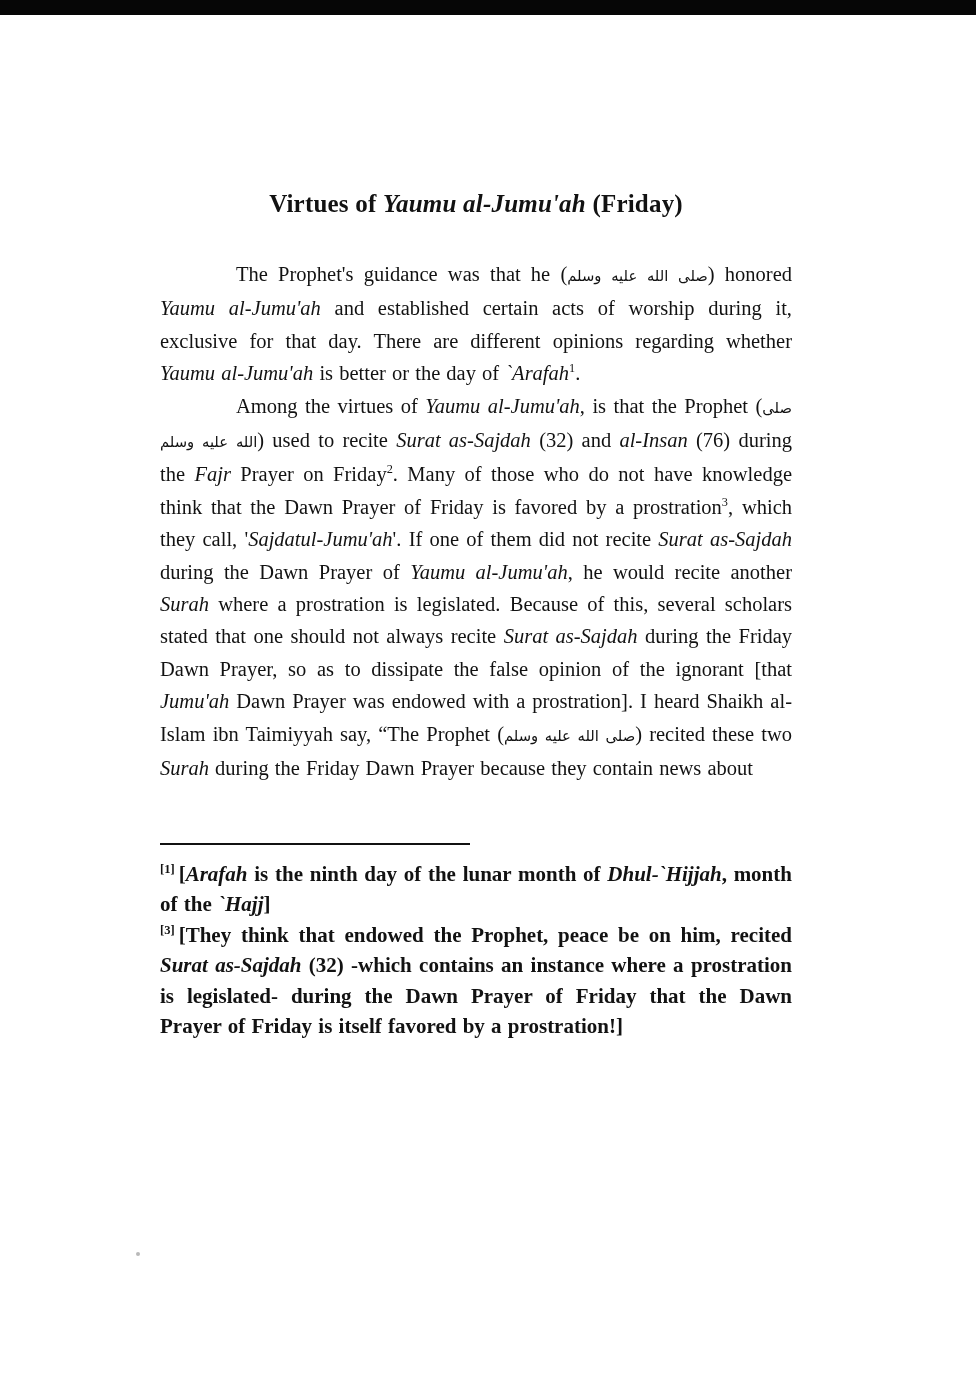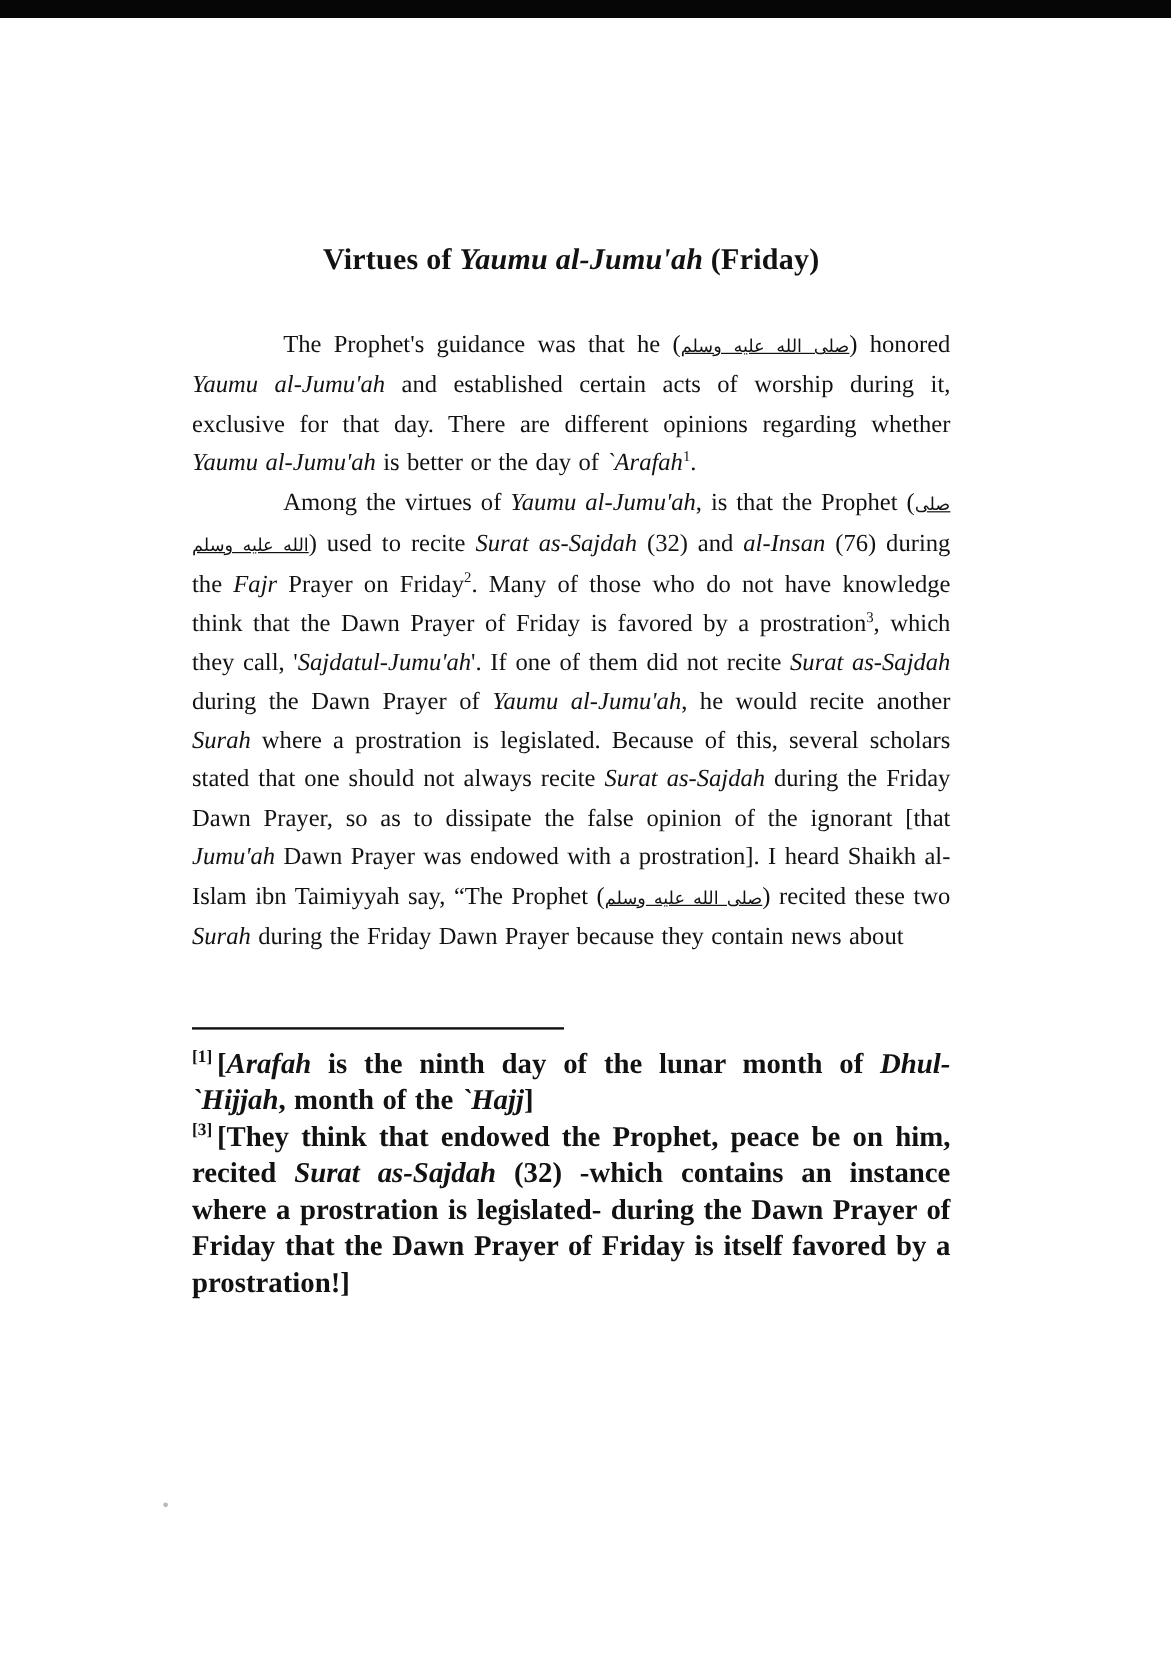--- a/index.html
+++ b/index.html
@@ -19,21 +19,21 @@
     position: absolute;
     top: 0;
     left: 0;
     width: 976px;
     height: 15px;
     background: #060606;
   }
   .page-content {
     position: absolute;
     left: 160px;
-    top: 203px;
+    top: 190px;
     width: 632px;
   }
   .title {
     font-size: 25px;
     font-weight: bold;
     text-align: center;
     margin: 0 0 40px 0;
     letter-spacing: 0.2px;
     white-space: nowrap;
   }
@@ -51,30 +51,29 @@
   .seg-sup {
     vertical-align: super;
     font-size: 0.60em;
     line-height: 0;
   }
   .seg-ar {
     font-family: "DejaVu Sans", sans-serif;
     font-size: 0.72em;
     direction: rtl;
     unicode-bidi: embed;
-    text-decoration: underline;
   }
   .footnote-rule {
     width: 310px;
     border: 0;
     border-top: 2.5px solid #111;
     margin: 58px 0 14px 0;
   }
   .footnote {
-    font-size: 24px;
+    font-size: 21px;
     line-height: 30.6px;
     text-align: justify;
     margin: 0;
     font-weight: 600;
     word-spacing: 1px;
   }
   .fn-marker { margin-right: 4px; }
   .artifact-dot {
     position: absolute;
     left: 136px;

